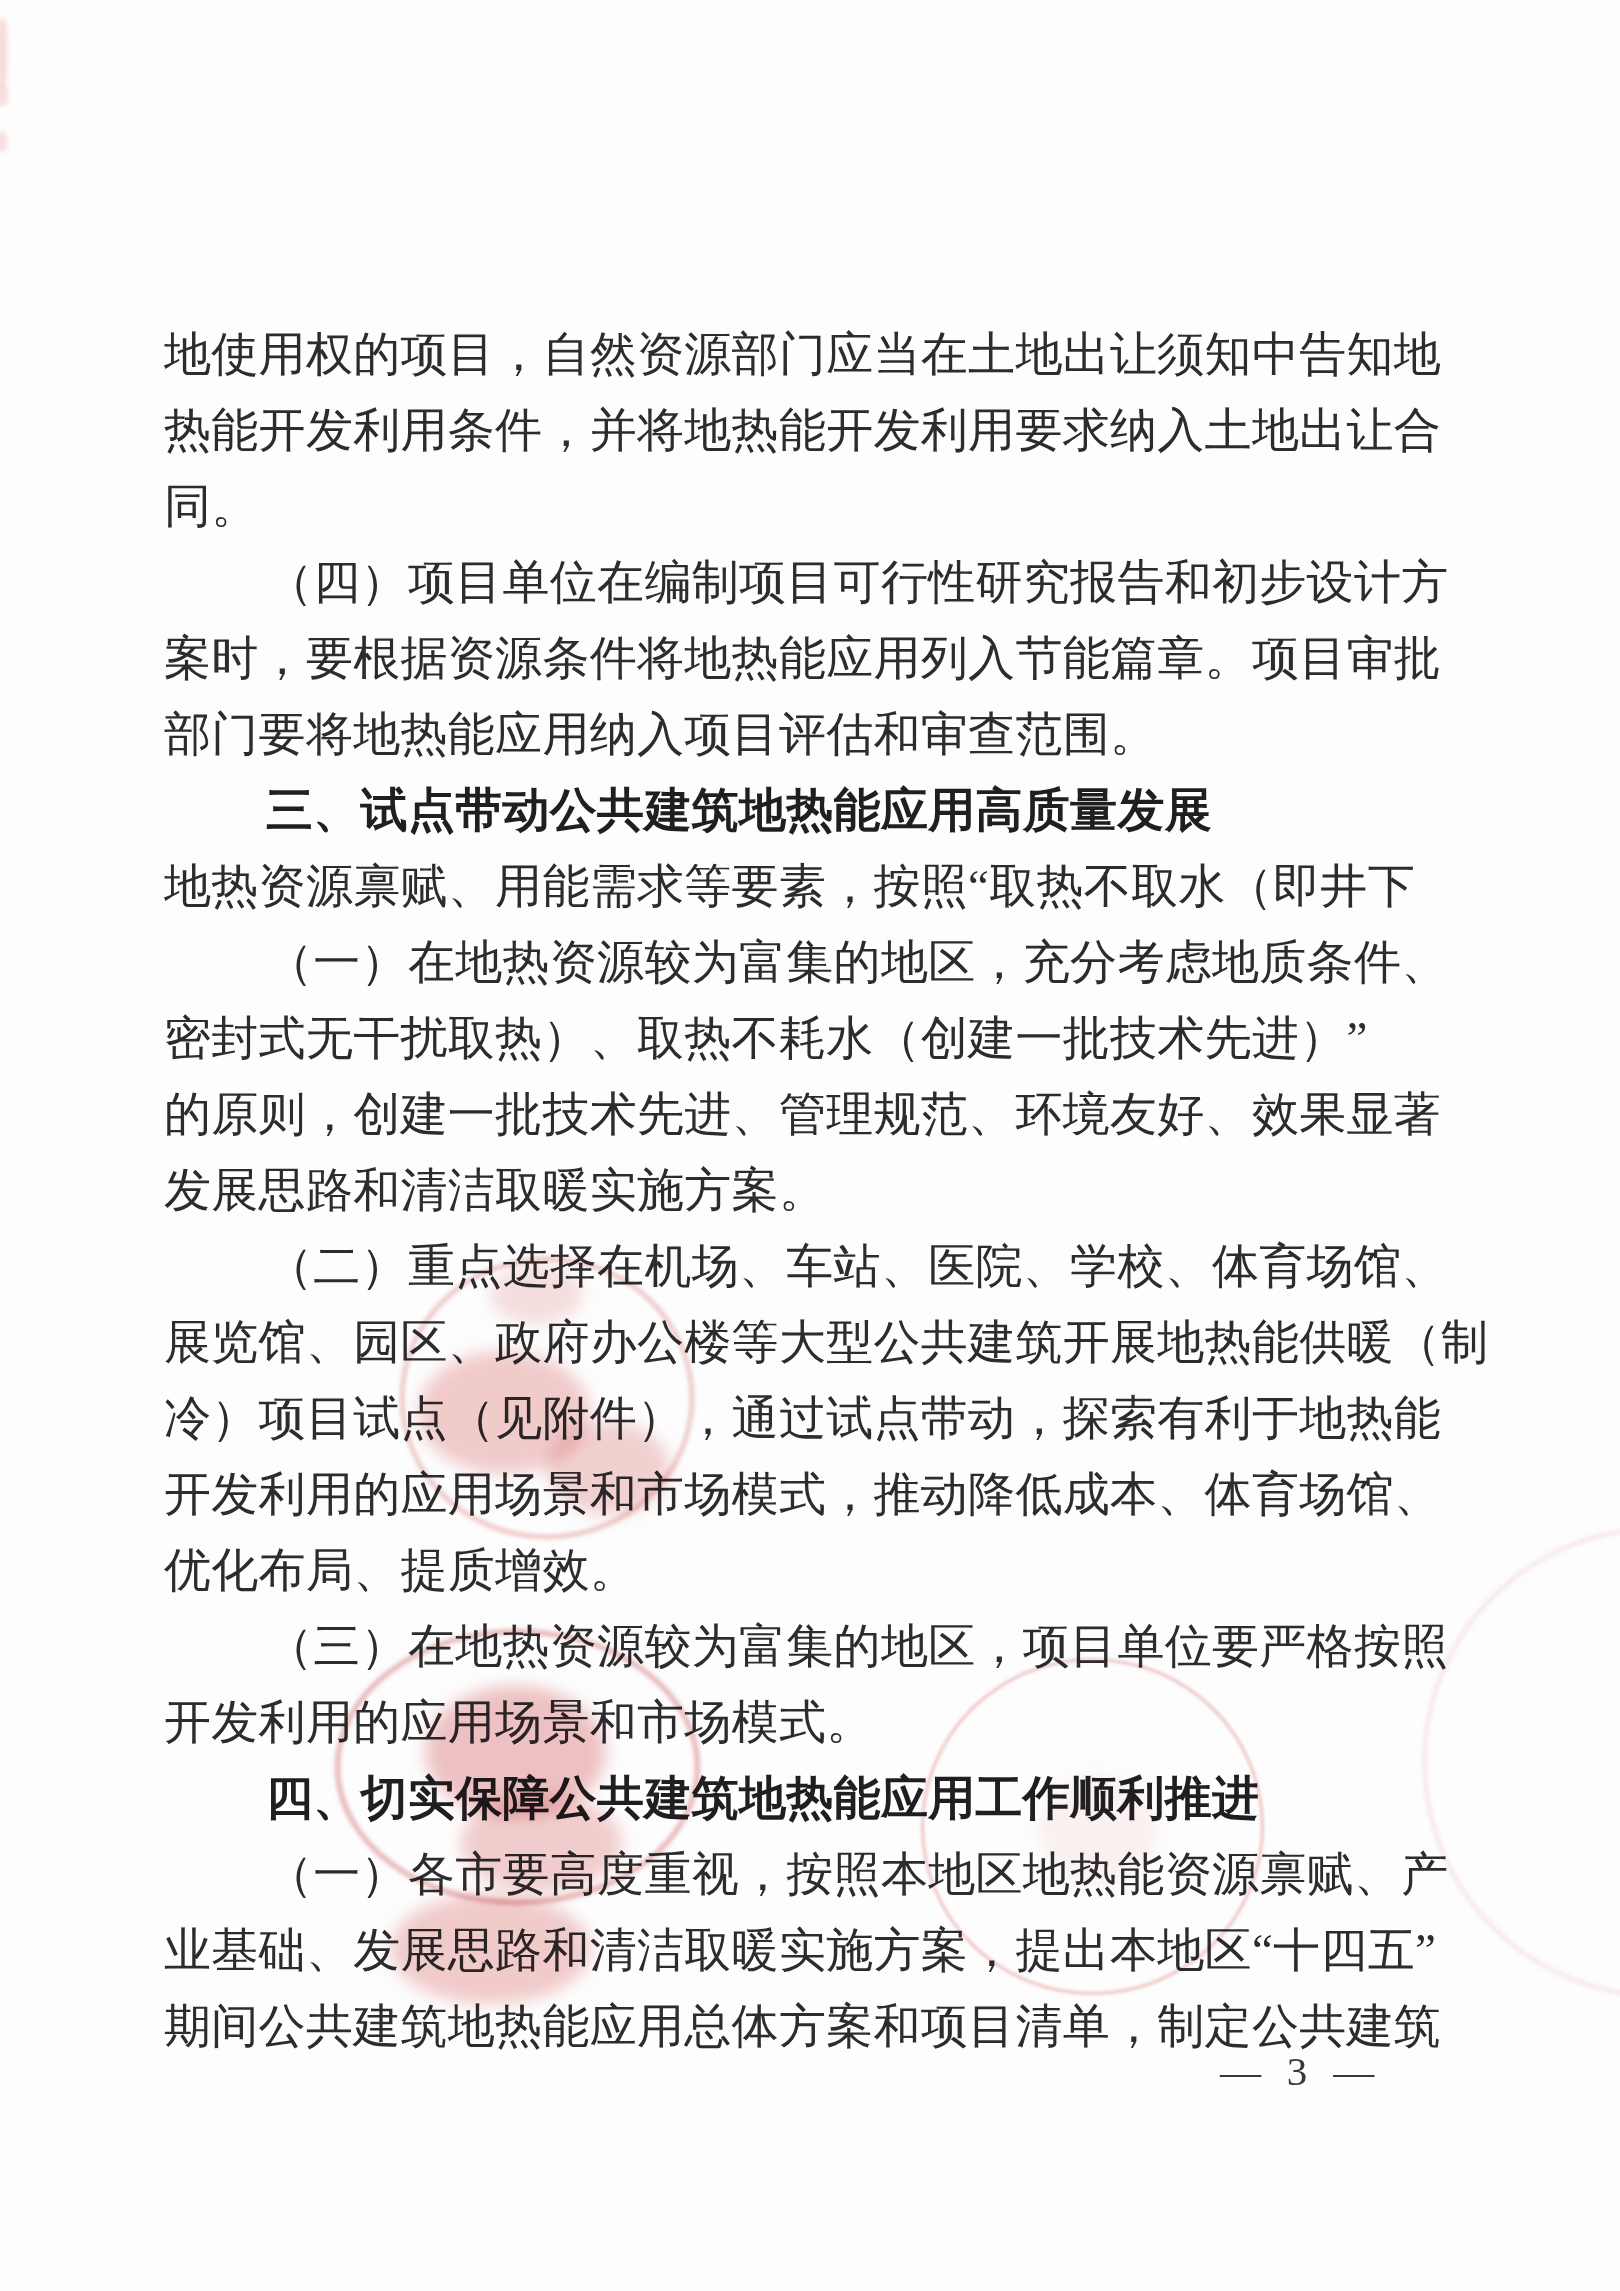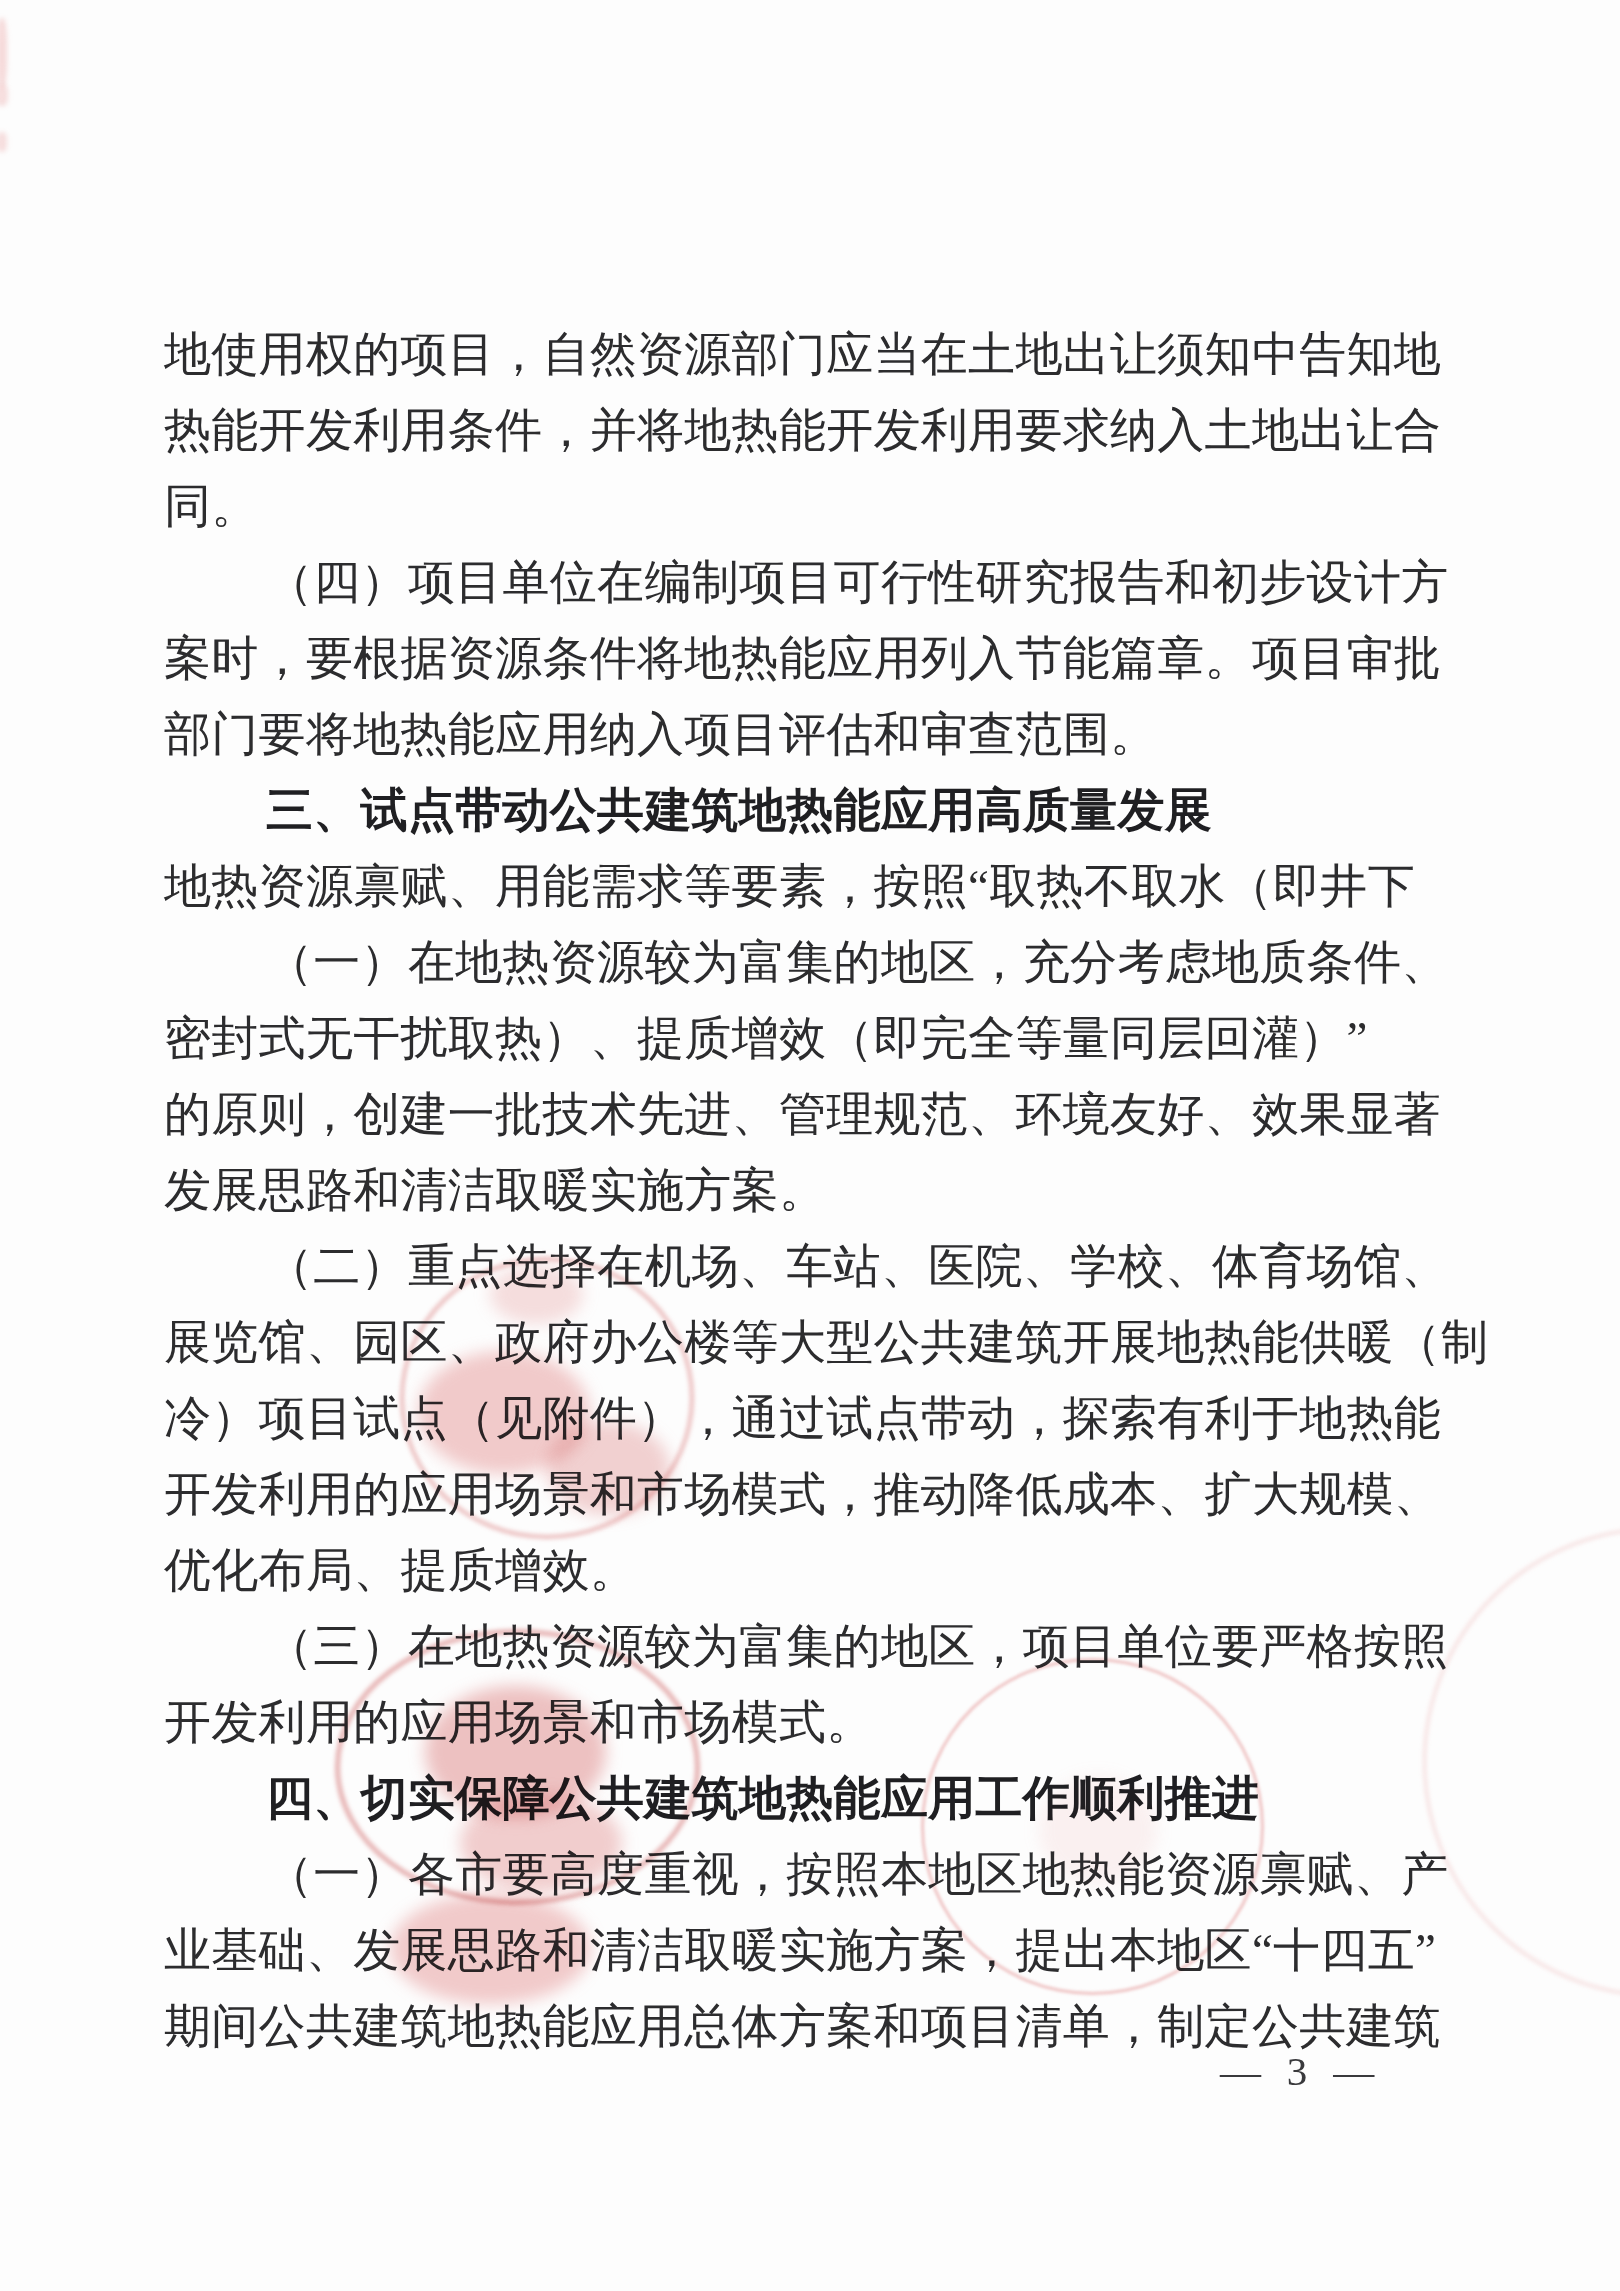--- a/index.html
+++ b/index.html
@@ -88,27 +88,27 @@
   <div id="text-block">
       <div class="line body">地使用权的项目，自然资源部门应当在土地出让须知中告知地</div>
       <div class="line body">热能开发利用条件，并将地热能开发利用要求纳入土地出让合</div>
       <div class="line body">同。</div>
       <div class="line body indent">（四）项目单位在编制项目可行性研究报告和初步设计方</div>
       <div class="line body">案时，要根据资源条件将地热能应用列入节能篇章。项目审批</div>
       <div class="line body">部门要将地热能应用纳入项目评估和审查范围。</div>
       <div class="line heading indent">三、试点带动公共建筑地热能应用高质量发展</div>
       <div class="line body">地热资源禀赋、用能需求等要素，按照“取热不取水（即井下</div>
       <div class="line body indent">（一）在地热资源较为富集的地区，充分考虑地质条件、</div>
-      <div class="line body">密封式无干扰取热）、提质增效（即完全等量同层回灌）”</div>
+      <div class="line body">密封式无干扰取热）、取热不耗水（创建一批技术先进）”</div>
       <div class="line body">的原则，创建一批技术先进、管理规范、环境友好、效果显著</div>
       <div class="line body">发展思路和清洁取暖实施方案。</div>
       <div class="line body indent">（二）重点选择在机场、车站、医院、学校、体育场馆、</div>
       <div class="line body">展览馆、园区、政府办公楼等大型公共建筑开展地热能供暖（制</div>
       <div class="line body">冷）项目试点（见附件），通过试点带动，探索有利于地热能</div>
-      <div class="line body">开发利用的应用场景和市场模式，推动降低成本、扩大规模、</div>
+      <div class="line body">开发利用的应用场景和市场模式，推动降低成本、体育场馆、</div>
       <div class="line body">优化布局、提质增效。</div>
       <div class="line body indent">（三）在地热资源较为富集的地区，项目单位要严格按照</div>
       <div class="line body">开发利用的应用场景和市场模式。</div>
       <div class="line heading indent">四、切实保障公共建筑地热能应用工作顺利推进</div>
       <div class="line body indent">（一）各市要高度重视，按照本地区地热能资源禀赋、产</div>
       <div class="line body">业基础、发展思路和清洁取暖实施方案，提出本地区“十四五”</div>
       <div class="line body">期间公共建筑地热能应用总体方案和项目清单，制定公共建筑</div>
     </div>
 
   <div class="seal seal-a">

